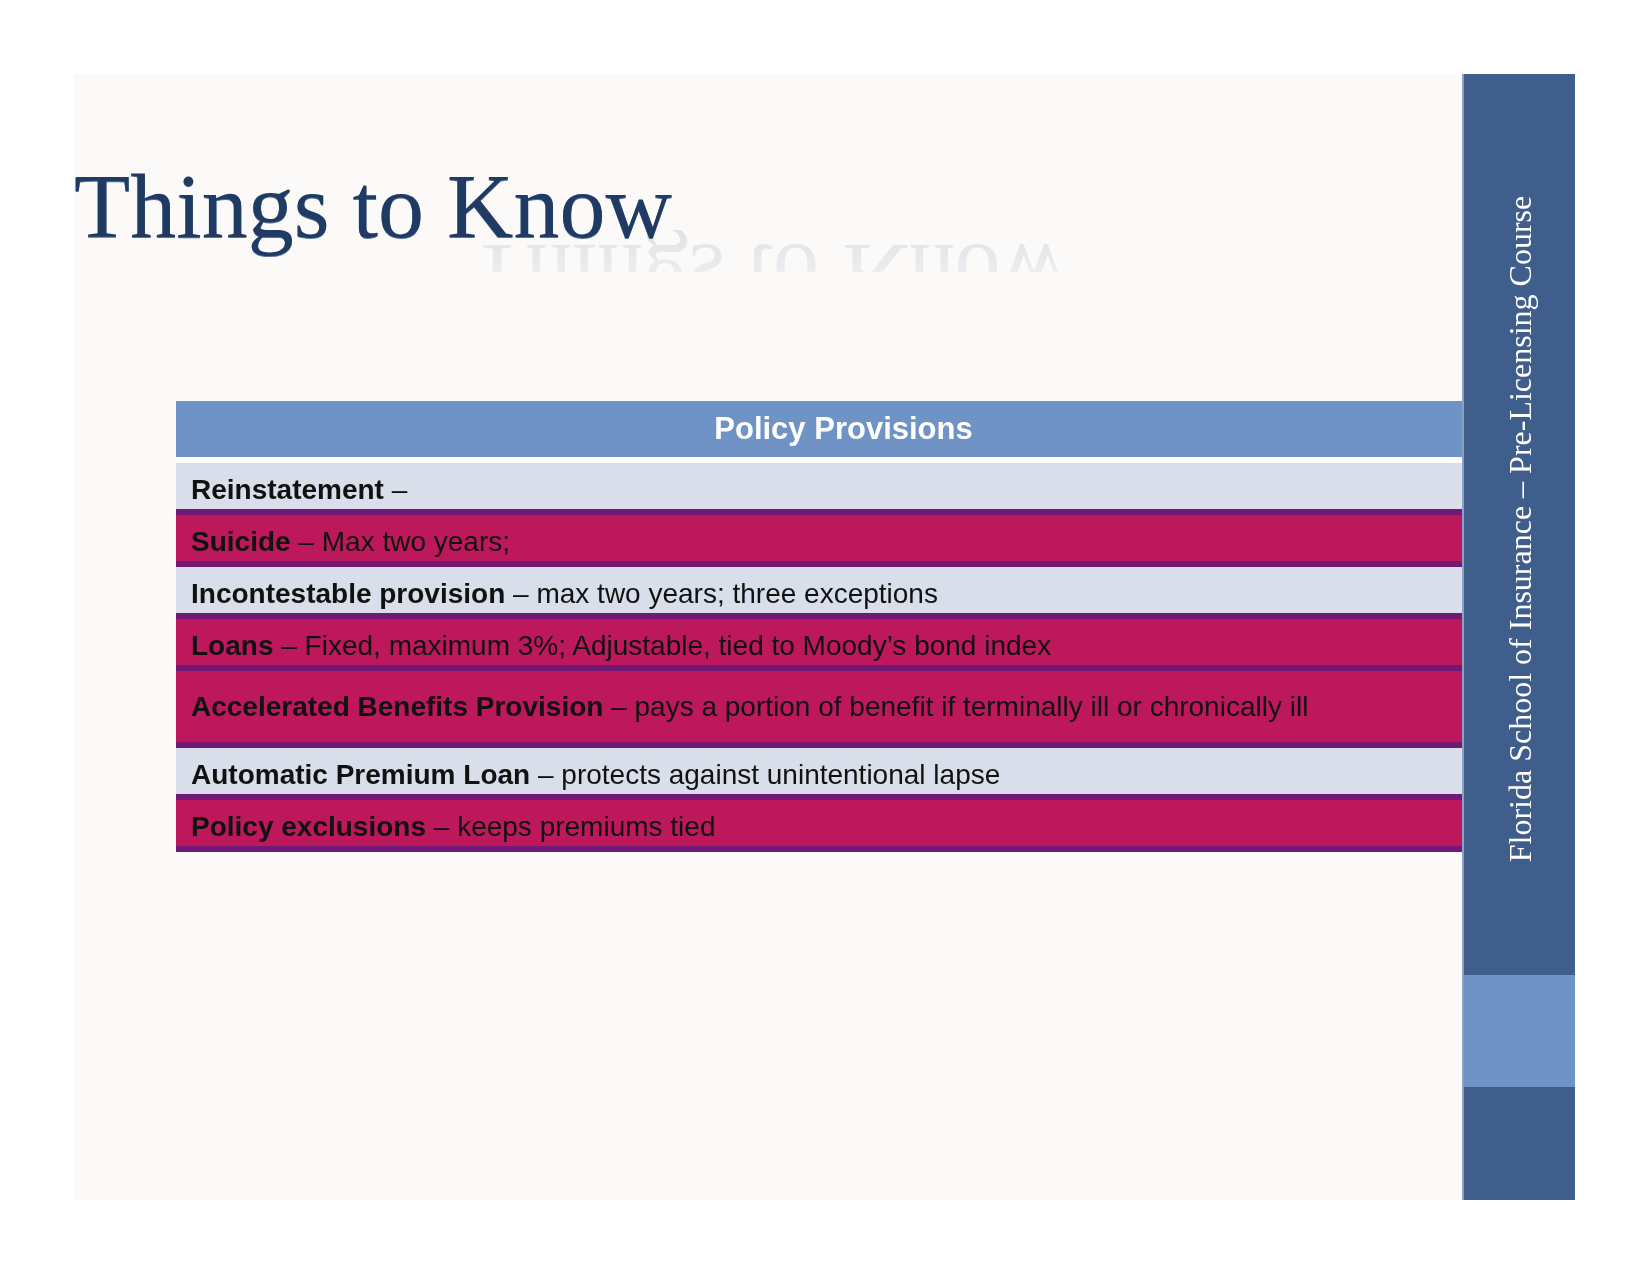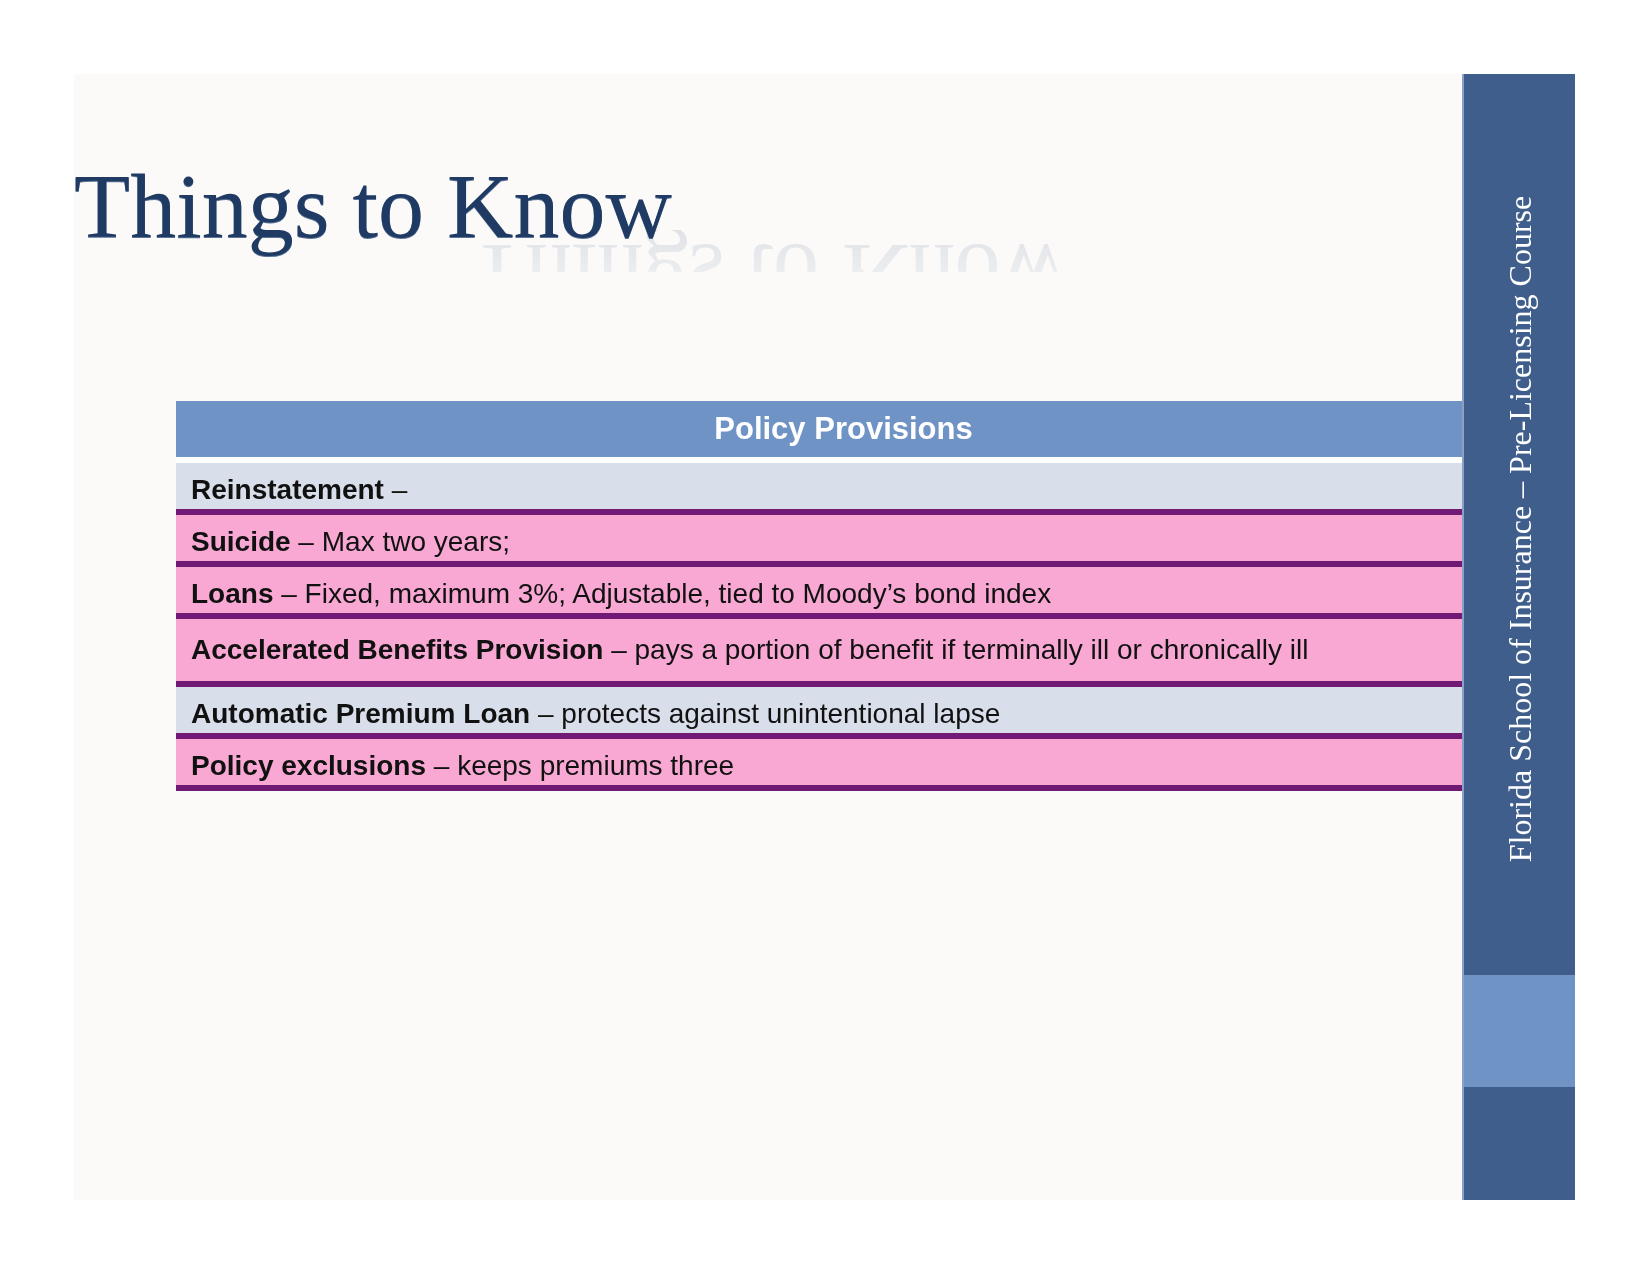--- a/index.html
+++ b/index.html
@@ -6,23 +6,23 @@
   body{width:1650px;height:1275px;background:#ffffff;position:relative;overflow:hidden;font-family:"Liberation Sans",sans-serif;}
   .slide{position:absolute;left:74px;top:74px;width:1388px;height:1126px;background:#fbfaf9;}
   .title-wrap{position:absolute;left:74px;top:160px;width:1388px;}
   .title{font-family:"Liberation Serif","DejaVu Serif",serif;font-size:92px;color:#1f3a63;letter-spacing:0px;line-height:1;display:inline-block;text-shadow:0 1px 0 #5a7397;}
   .reflection{font-family:"Liberation Serif","DejaVu Serif",serif;font-size:92px;line-height:1;color:#1f3a63;transform:scaleY(-1);opacity:0.12;height:42px;overflow:hidden;margin-top:-22px;display:flex;align-items:flex-end;justify-content:center;}
   .reflection span{display:block;-webkit-mask-image:linear-gradient(to top,rgba(0,0,0,1),rgba(0,0,0,0));}
   .table{position:absolute;left:176px;top:401px;width:1335px;}
   .thead{background:#7093c6;height:56px;display:flex;align-items:center;justify-content:center;color:#ffffff;font-weight:bold;font-size:31px;border-bottom:6px solid #ffffff;}
   .row{display:block;padding:12px 15px 4px 15px;font-size:28px;color:#111111;line-height:30px;border-bottom:6px solid #701a75;}
   .row.odd{background:#d9dfea;}
-  .row.even{background:#f9a8d4;}
+  .row.even{background:#be185d;}
   .row .term{font-weight:bold;}
-  .row.tall{line-height:34px;padding-top:14px;padding-bottom:14px;}
+  .row.tall{line-height:43px;padding-top:14px;padding-bottom:14px;}
   .sidebar{position:absolute;left:1462px;top:74px;width:113px;height:1126px;background:#3f5e8b;border-left:2px solid #8aa0c4;box-sizing:border-box;}
   .sidebar .band{position:absolute;left:0;top:901px;width:100%;height:112px;background:#7093c6;}
   .sidebar .vtext{position:absolute;left:56px;top:455px;transform:translate(-50%,-50%) rotate(-90deg);white-space:nowrap;color:#ffffff;font-family:"Liberation Serif","DejaVu Serif",serif;font-size:32px;}
 </style>
 </head>
 <body>
 
 <div class="slide"></div>
 
 <div class="title-wrap">
@@ -34,30 +34,33 @@
 
 <div class="table">
   <div class="thead">Policy Provisions</div>
 
   <div class="row odd">
     <span class="term">Reinstatement</span><span class="sep"> – </span><span></span>
   </div>
   <div class="row even">
     <span class="term">Suicide</span><span> – </span><span>Max two years;</span>
   </div>
+  <div class="row odd">
+    <span class="term">Incontestable provision</span><span> – </span><span>max two years; three exceptions</span>
+  </div>
   <div class="row even">
     <span class="term">Loans</span><span> – </span><span>Fixed, maximum 3%; Adjustable, tied to Moody’s bond index</span>
   </div>
   <div class="row even tall">
     <span class="term">Accelerated Benefits Provision</span><span> – </span><span>pays a portion of benefit if terminally ill or chronically ill</span>
   </div>
   <div class="row odd">
     <span class="term">Automatic Premium Loan</span><span> – </span><span>protects against unintentional lapse</span>
   </div>
   <div class="row even">
-    <span class="term">Policy exclusions</span><span> – </span><span>keeps premiums three</span>
+    <span class="term">Policy exclusions</span><span> – </span><span>keeps premiums tied</span>
   </div>
 </div>
 
 <div class="sidebar">
   <div class="band"></div>
   <div class="vtext">Florida School of Insurance – Pre-Licensing Course</div>
 </div>
 
 </body></html>

